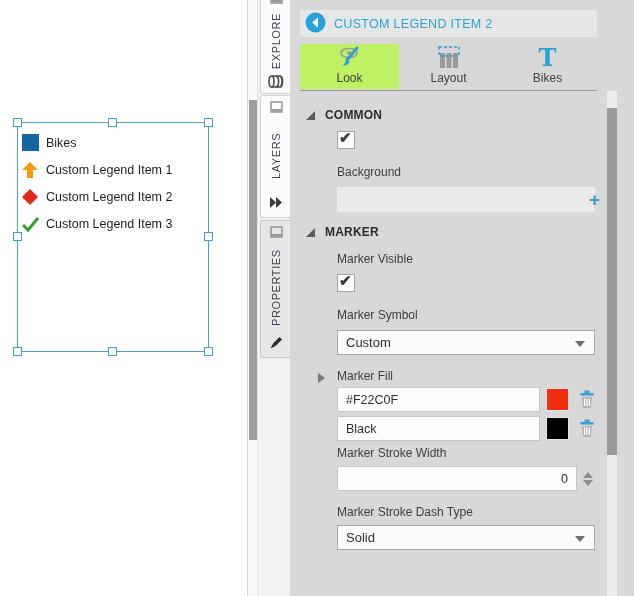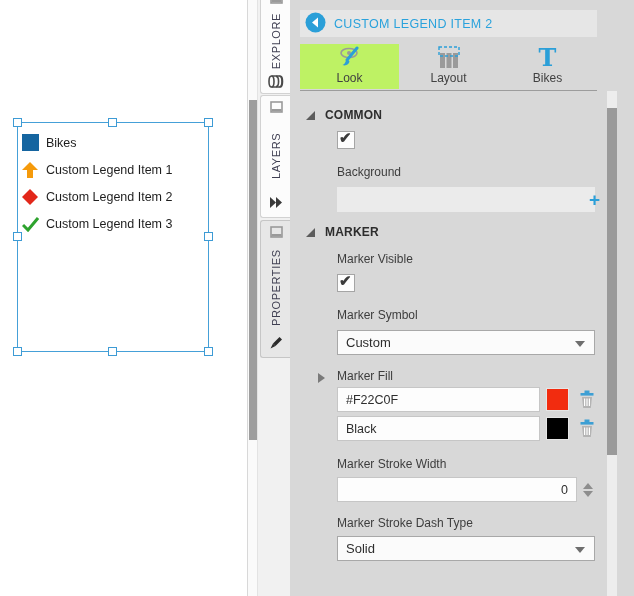--- a/index.html
+++ b/index.html
@@ -62,21 +62,21 @@
   .ptab-label { font-size:12px; color:#414141; }
   .t-serif { font-family:"DejaVu Serif","Liberation Serif",serif; font-weight:bold; font-size:24px; color:#2b9fd8; line-height:24px; }
   .ptabs-divider { position:absolute; left:10px; top:90px; width:297px; height:1px; background:#9c9c9c; }
 
   .pcontent { position:absolute; left:0; top:91px; width:317px; }
   .sec-header { display:flex; align-items:center; margin:16px 0 0 16px; height:16px; }
   .sec-header.tight { margin-top:12px; }
   .sec-tri { width:0; height:0; border-left:9px solid transparent; border-bottom:9px solid #5c5c5c; margin-right:10px; }
   .sec-title { font-weight:bold; font-size:12px; color:#2d2d2d; letter-spacing:0.2px; }
   .frow-label { margin:12px 0 0 47px; font-size:12px; color:#3d3d3d; height:14px; }
-  .frow-label.mt16 { margin-top:16px; } .frow-label.mt14 { margin-top:14px; } .frow-label.mt10 { margin-top:16px; }
+  .frow-label.mt16 { margin-top:16px; } .frow-label.mt14 { margin-top:14px; } .frow-label.mt10 { margin-top:5px; }
   .exp-row { display:flex; align-items:flex-end; margin:6px 0 0 28px; height:14px; }
   .exp-row.mt14 { margin-top:14px; }
   .exp-tri { width:0; height:0; border-top:5px solid transparent; border-bottom:5px solid transparent; border-left:7px solid #7a7a7a; margin-right:12px; }
   .checkbox {
     width:18px; height:18px; margin:8px 0 0 47px; background:#fdfdfd; border:1px solid #a5a5a5;
     position:relative; cursor:pointer;
   }
   .checkbox .tick { display:none; position:absolute; left:1px; top:-3px; font-size:15px; color:#3a3a3a; font-weight:bold; }
   .checkbox.checked .tick { display:block; }
   .inp-row { display:flex; align-items:center; margin-left:47px; margin-top:8px; }

